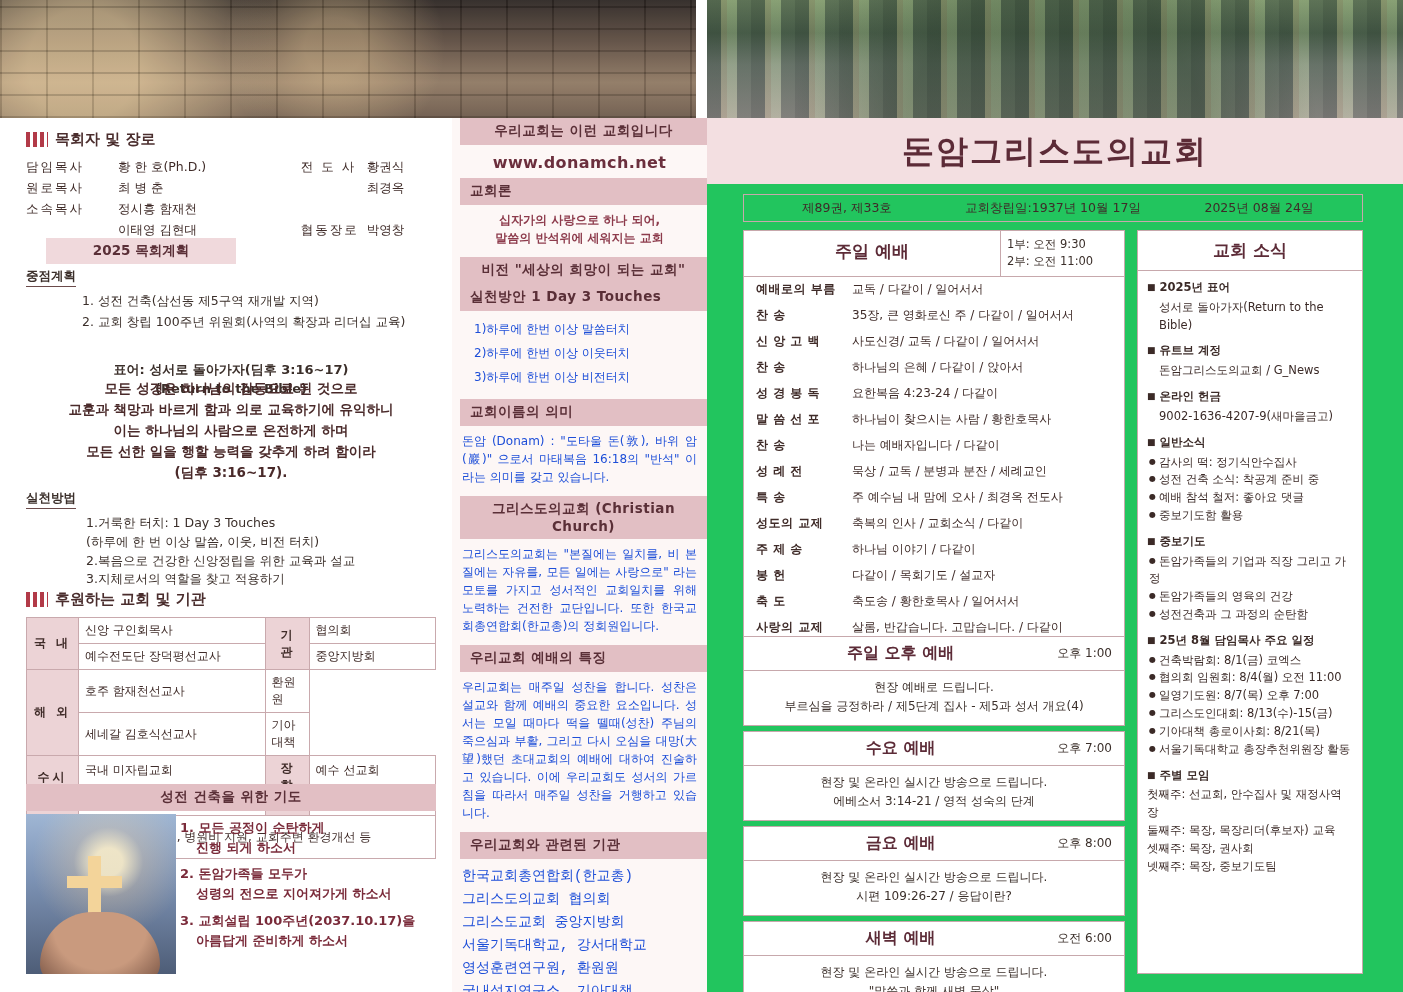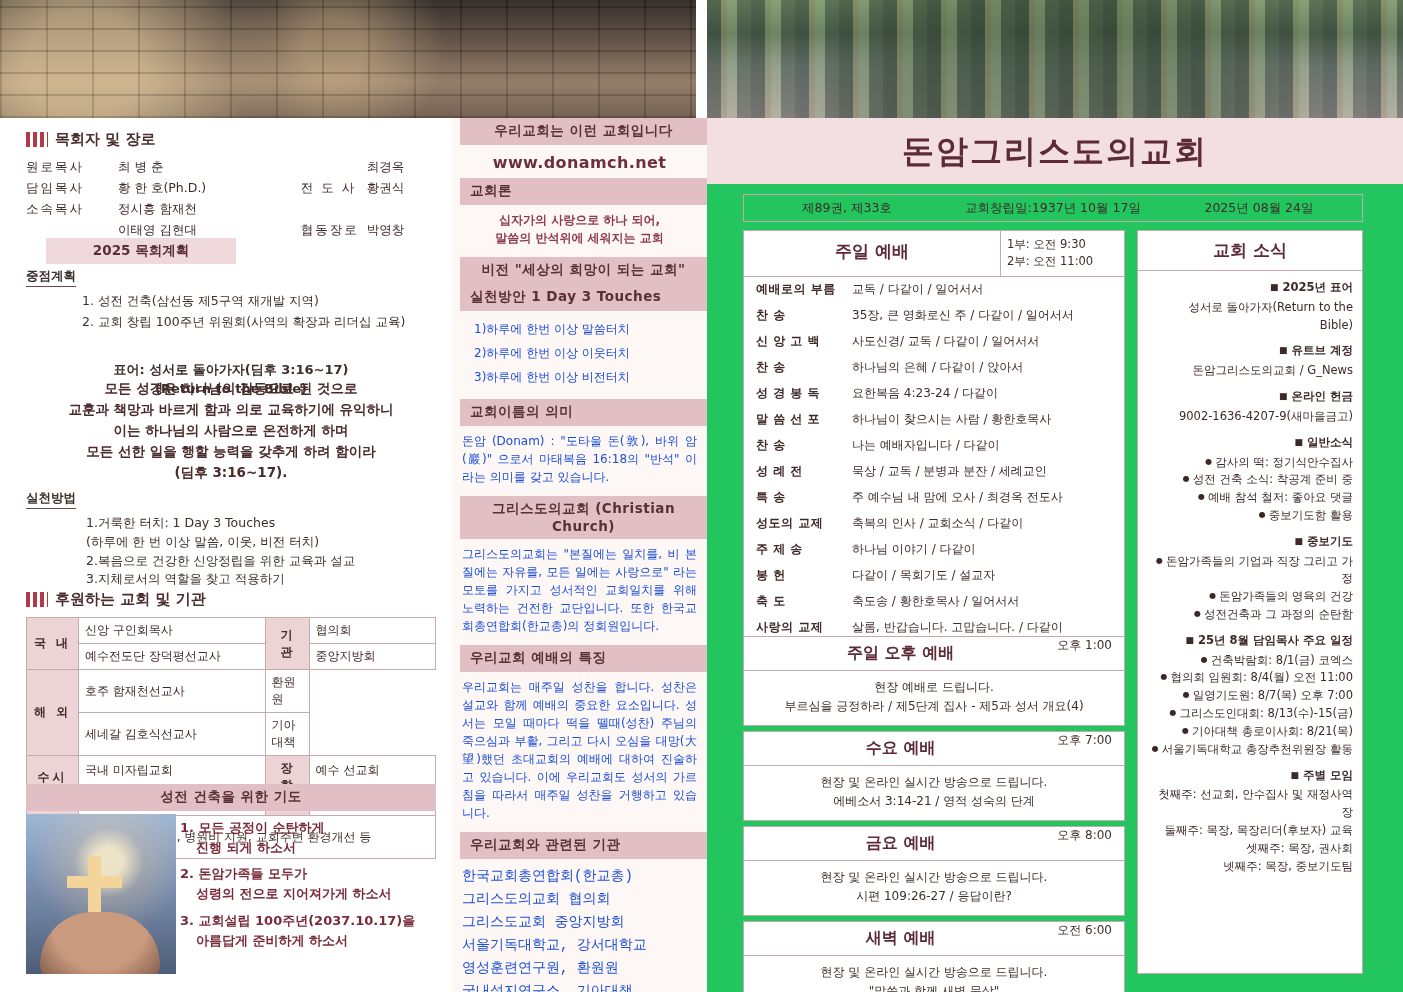--- a/index.html
+++ b/index.html
@@ -132,30 +132,30 @@
   .worship { position:absolute; left:36px; top:112px; width:382px; border:1px solid #c7a8ac; background:#fff; }
   .worship .head { display:flex; align-items:stretch; border-bottom:1px solid #c7a8ac; }
   .worship .head .t { flex:1; text-align:center; font-size:17px; font-weight:bold; color:#5c2b37; padding:9px 0; }
   .worship .head .times { width:124px; border-left:1px solid #c7a8ac; font-size:11.5px; padding:5px 6px; line-height:1.5;}
   .worship table { border-collapse:collapse; width:100%; }
   .worship td { font-size:12px; padding:4.5px 4px; color:#3f2b28; }
   .worship td.k { width:104px; padding-left:12px; font-weight:bold; letter-spacing:.5px; }
   .worship td.v { padding-left:4px; }
 
   .svc { position:absolute; left:36px; width:382px; border:1px solid #c7a8ac; background:#fff; }
-  .svc .h { display:flex; align-items:flex-start; border-bottom:1px solid #c7a8ac; }
+  .svc .h { display:flex; align-items:center; border-bottom:1px solid #c7a8ac; }
   .svc .h .t { flex:1; text-align:center; font-size:16px; font-weight:bold; color:#5c2b37; padding:6px 0; }
   .svc .h .tm { font-size:12px; padding-right:12px; }
   .svc .b { text-align:center; font-size:12px; padding:7px 6px 9px; line-height:1.6; }
 
   .news { position:absolute; left:430px; top:112px; width:226px; border:1px solid #c7a8ac;
     background:#fff; height:744px; }
   .news .h { text-align:center; font-size:17px; font-weight:bold; color:#5c2b37; padding:8px 0;
     border-bottom:1px solid #c7a8ac; }
-  .news .body { padding:8px 9px; font-size:11.5px; line-height:1.55; color:#3b2a27;text-align:right; }
+  .news .body { padding:8px 9px; font-size:11.5px; line-height:1.55; color:#3b2a27; }
   .news h4 { margin:8px 0 2px; font-size:11.5px; font-weight:bold; }
   .news h4:first-child { margin-top:0; }
   .news .sq::before { content:"■"; font-size:9px; margin-right:4px; color:#3b2a27; vertical-align:1px; }
   .news .sub { padding-left:12px; }
   .news .bl { padding-left:2px; }
   .news .bl div::before { content:"●"; font-size:8px; margin-right:3px; vertical-align:2px; }
   .news .wk div { padding-left:0; }
 </style>
 </head>
 <body>
@@ -168,30 +168,30 @@
   <div class="col-left">
 
     <div class="staff">
       <div class="sec-title">
         <span class="mark"></span>
         <span>목회자 및 장로</span>
       </div>
       <table>
         <tbody>
             <tr>
+          <td class="lbl">담임목사</td>
+          <td>황 한 호(Ph.D.)</td>
+          <td class="r-lbl">전 도 사</td>
+          <td>황권식</td>
+        </tr>
+        <tr>
           <td class="lbl">원로목사</td>
           <td>최 병 춘</td>
           <td class="r-lbl"></td>
           <td>최경옥</td>
-        </tr>
-        <tr>
-          <td class="lbl">담임목사</td>
-          <td>황 한 호(Ph.D.)</td>
-          <td class="r-lbl">전 도 사</td>
-          <td>황권식</td>
         </tr>
         <tr>
           <td class="lbl">소속목사</td>
           <td>정시흥 함재천</td>
           <td class="r-lbl"></td>
           <td></td>
         </tr>
         <tr>
           <td class="lbl"></td>
           <td>이태영 김현대</td>

